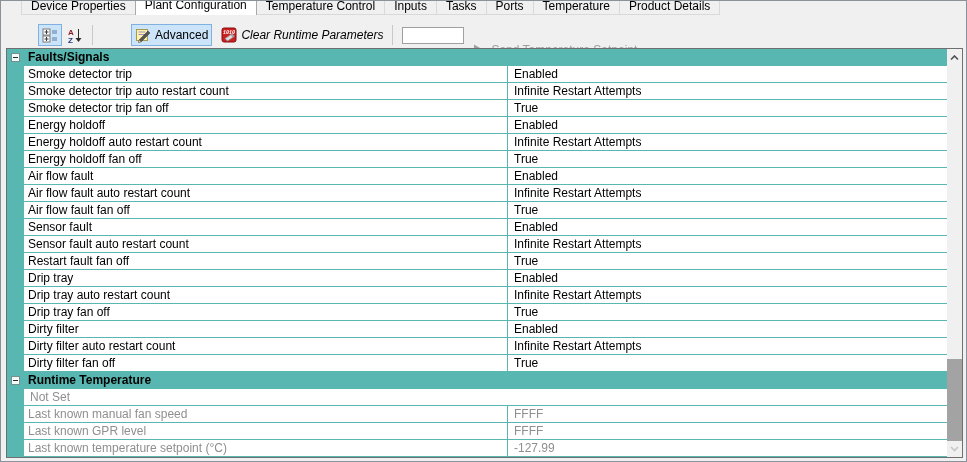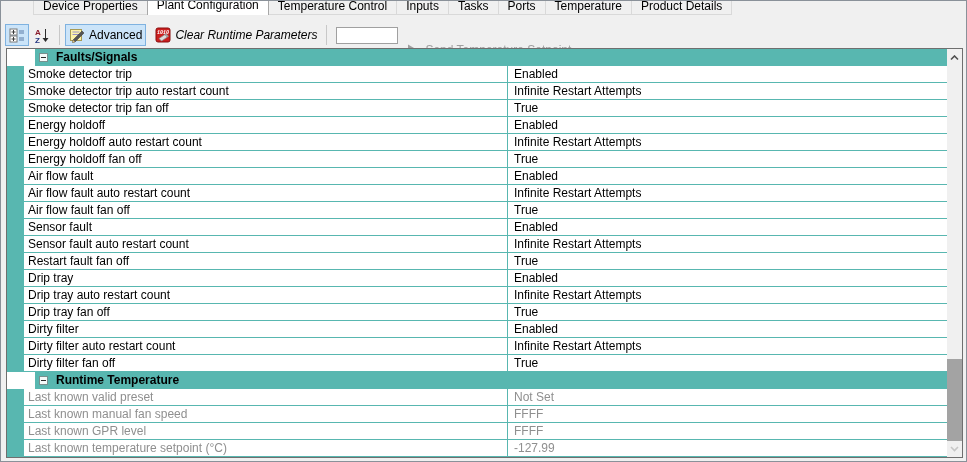--- a/index.html
+++ b/index.html
@@ -12,21 +12,21 @@
     position: relative;
     width: 967px;
     height: 462px;
     border: 1px solid #8a9199;
     background: #f0f0f0;
     overflow: hidden;
   }
 
   
   .tabstrip {
-    position: absolute; left: 12px; top: 0; right: 0; height: 14px;
+    position: absolute; left: 0; top: 0; right: 0; height: 14px;
     display: flex; align-items: flex-end; padding-left: 20px;
     background: #f0f0f0;
   }
   .tab {
     height: 19px; padding: 0 9px; font-size: 12px; line-height: 18px;
     color: #000; background: #f0f0f0;
     border: 1px solid #d9d9d9; margin-right: -1px;
     white-space: nowrap; cursor: default;
   }
   .tab.active {
@@ -37,21 +37,21 @@
   
   .toolbar {
     position: absolute; left: 0; top: 21px; right: 0; height: 26px;
     display: flex; align-items: center; padding: 0 4px; gap: 1px;
     background: #f0f0f0; font-size: 12px;
   }
   .tbtn {
     height: 22px; display: flex; align-items: center; gap: 4px;
     padding: 0 3px; border: 1px solid transparent; color: #000;
   }
-  .tbtn.pressed { background: #cbe4f9; border-color: #7fb2e0; }
+  .tbtn.pressed { background: #cbe4f9; border-color: #7fb2e0; margin-left: 33px; }
   .tsep { width: 1px; height: 20px; background: #c8c8c8; margin: 0 4px; flex: none; }
   .setpoint-box {
     width: 62px; height: 17px; border: 1px solid #a0a0a0; background: #fff;
     font-size: 12px; font-family: "Liberation Sans", sans-serif; padding: 0 3px;
     margin: 0 4px;
   }
   .send-group { display: flex; align-items: center; gap: 7px; color: #9f9f9f; padding: 0 4px; margin-top: 30px; }
   .icon16 { width: 16px; height: 16px; flex: none; display: block; }
 
   
@@ -70,21 +70,21 @@
   .prow .cell-name {
     width: 484px; flex: none; border-right: 1px solid #58b7b0;
     padding-left: 4px; white-space: nowrap; overflow: hidden;
   }
   .prow .cell-value { flex: 1; padding-left: 6px; white-space: nowrap; overflow: hidden; }
   .prow.disabled .cell-name, .prow.disabled .cell-value { color: #8f8f8f; }
 
   .catrow {
     display: flex; align-items: center; height: 17px; background: #58b7b0;
     border-bottom: 1px solid #58b7b0; font-size: 12px; font-weight: bold;
-    color: #000; padding-left: 4px; margin-left: 28px;
+    color: #000; padding-left: 4px;
   }
   .collapse-box {
     width: 9px; height: 9px; flex: none; position: relative;
     background: #f4faf9; border: 1px solid #77908e; margin-right: 8px;
   }
   .collapse-box::after {
     content: ""; position: absolute; left: 1px; top: 3px; width: 5px; height: 1px;
     background: #2c2c2c;
   }
 
@@ -271,21 +271,20 @@
           <div class="margin-cell"></div>
           <div class="cell-name">Dirty filter fan off</div>
           <div class="cell-value">True</div>
         </div>
         <div class="catrow">
           <span class="collapse-box"></span>
           <span>Runtime Temperature</span>
         </div>
         <div class="prow disabled">
           <div class="margin-cell"></div>
-          <div class="cell-name">Last known valid preset</div>
           <div class="cell-value">Not Set</div>
         </div>
         <div class="prow disabled">
           <div class="margin-cell"></div>
           <div class="cell-name">Last known manual fan speed</div>
           <div class="cell-value">FFFF</div>
         </div>
         <div class="prow disabled">
           <div class="margin-cell"></div>
           <div class="cell-name">Last known GPR level</div>

